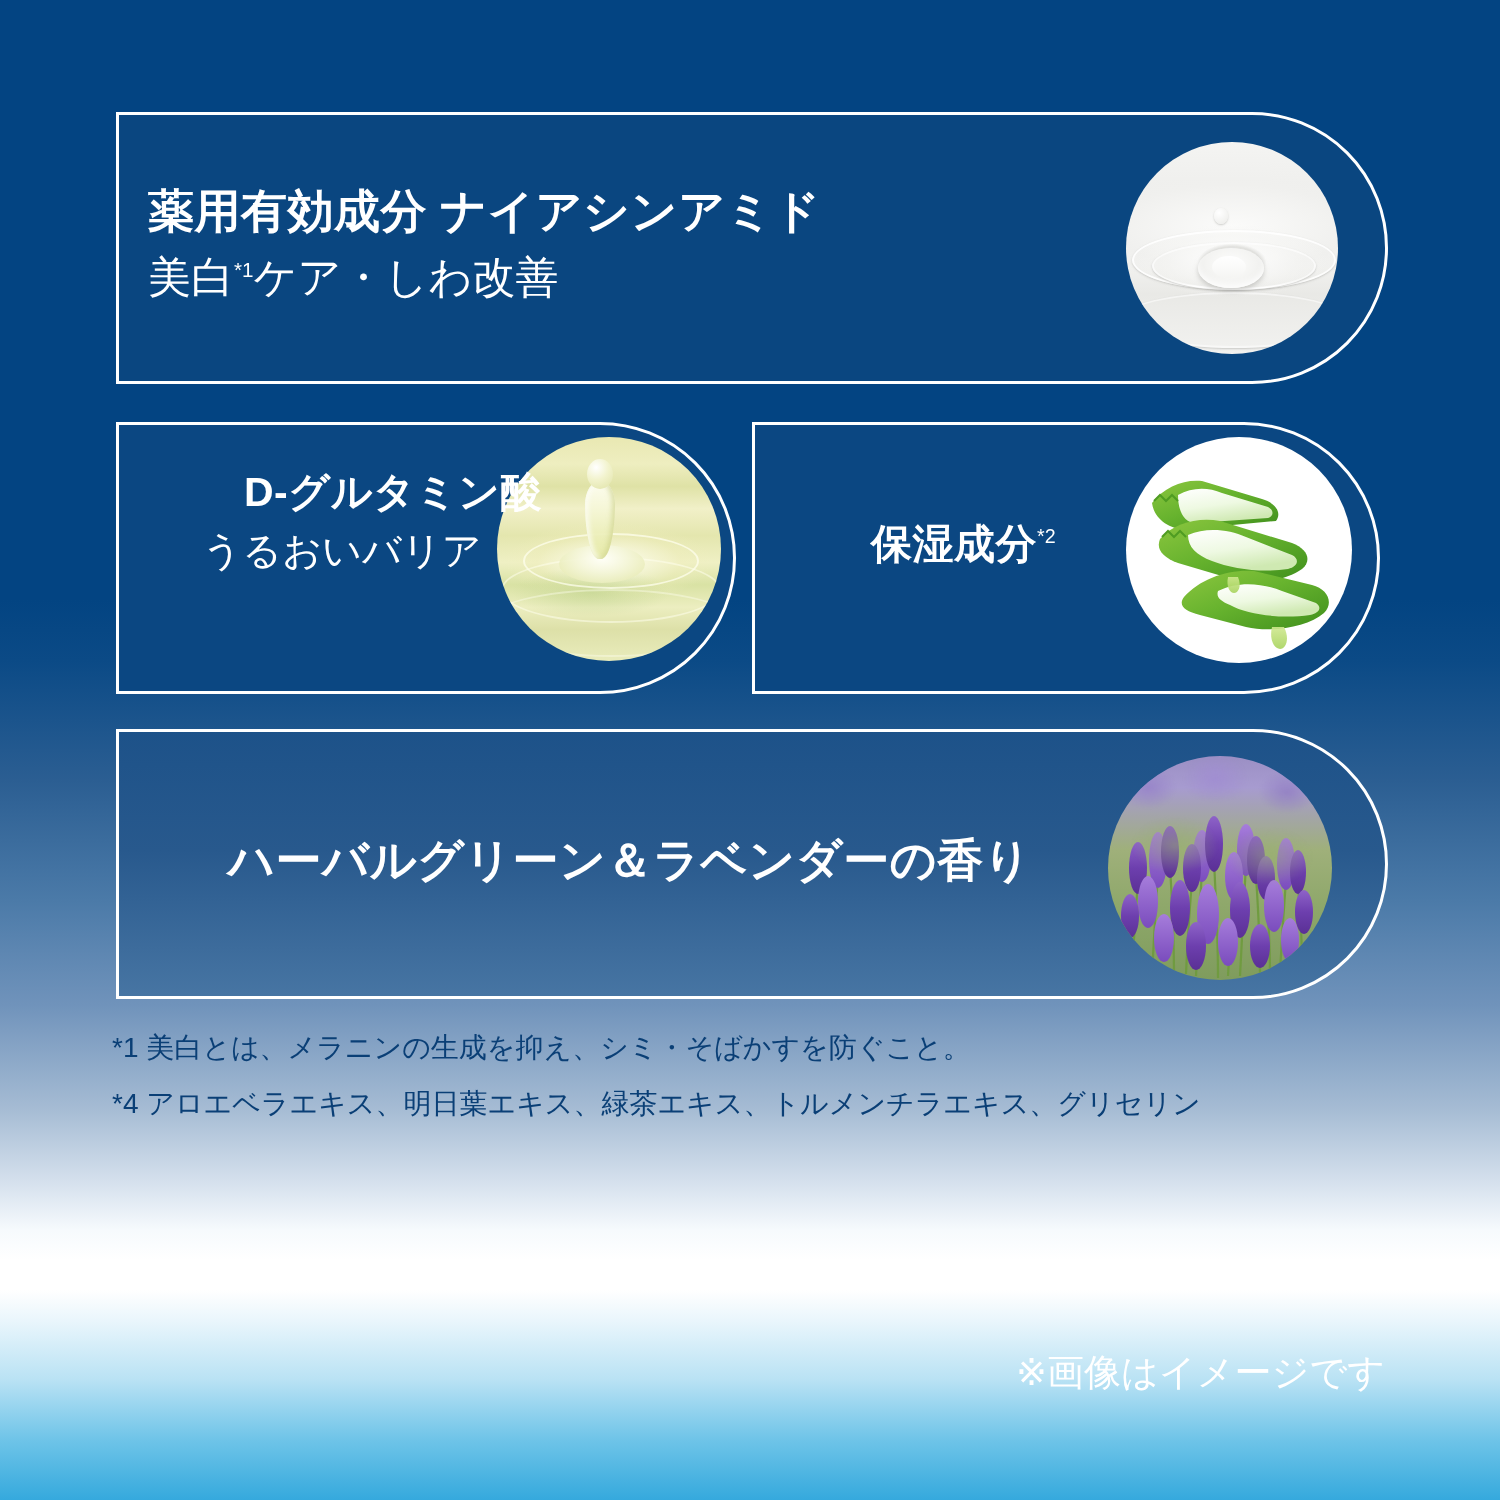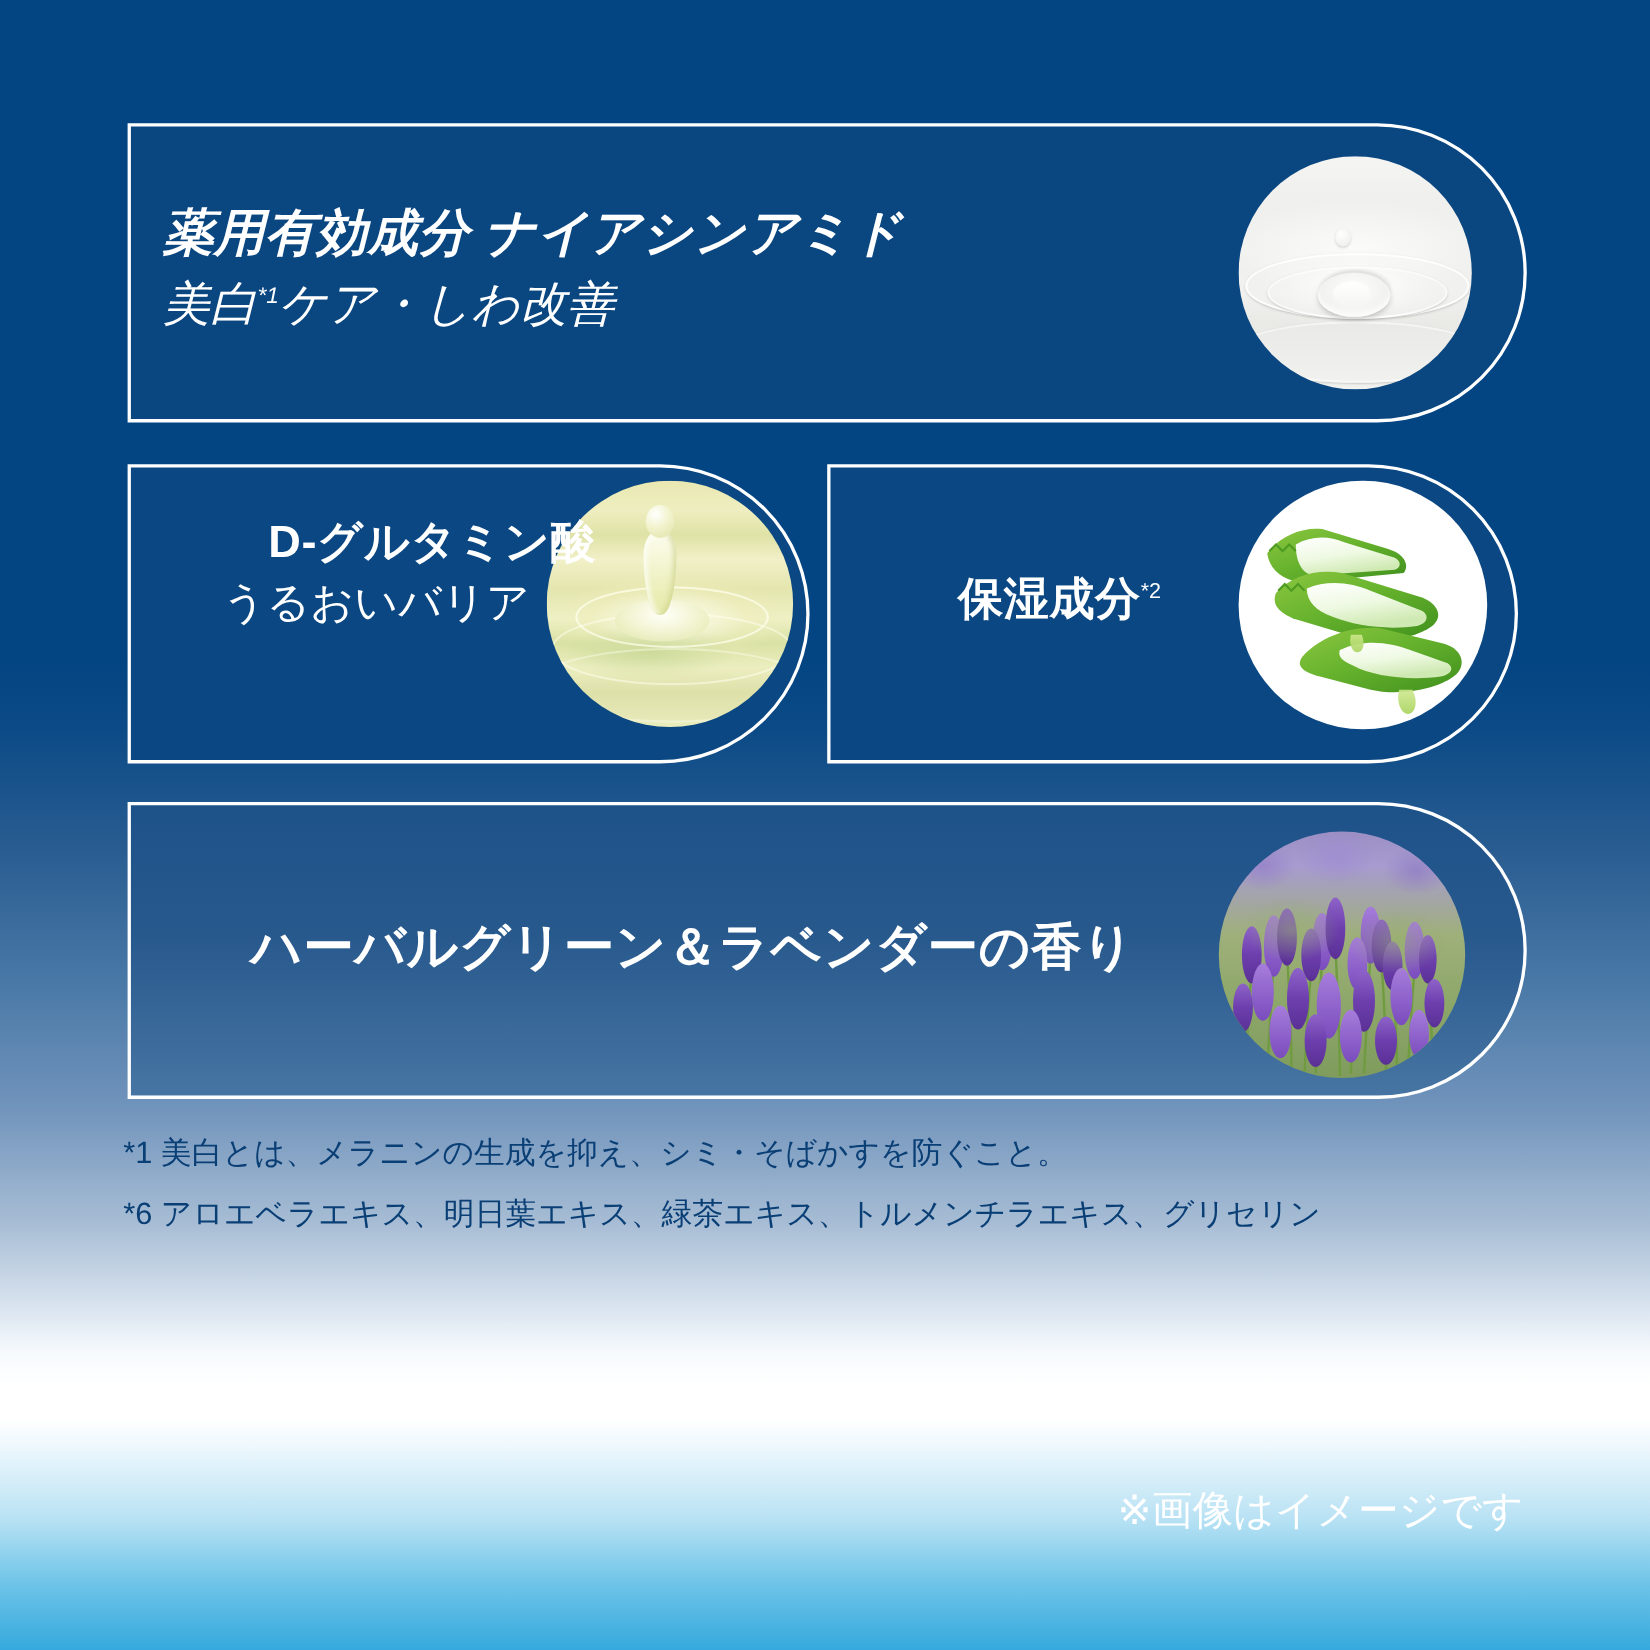--- a/index.html
+++ b/index.html
@@ -70,28 +70,28 @@
     line-height:1.2;
   }
   .sup{
     font-size:0.48em;
     vertical-align:super;
     font-weight:normal;
     letter-spacing:0;
   }
 
   
-  #p1text{left:148px;top:186px;font-style:italic;}
+  #p1text{left:148px;top:186px;}
   #p1text .hdline{font-size:46px;}
   #p1text .subline{font-size:43px;margin-top:14px;}
 
   
   #p2text{left:142px;top:470px;width:400px;text-align:center;}
   #p2text .hdline{font-size:41px;text-align:right;}
-  #p2text .subline{font-size:39px;margin-top:12px;text-align:center;font-family:Liberation Mono, monospace;}
+  #p2text .subline{font-size:39px;margin-top:12px;text-align:center;}
   #p2text .subline2{font-size:39px;margin-top:4px;text-align:center;}
 
   
   #p3text{left:846px;top:522px;margin-left:25px;}
   #p3text .hdline{font-size:41px;}
 
   
   #p4text{left:228px;top:835px;}
   #p4text .hdline{font-size:46px;}
 
@@ -337,17 +337,17 @@
         <ellipse cx="182" cy="184" rx="9" ry="22" fill="url(#spike2)"></ellipse>
       </g>
     </svg>
   </div>
 
   <div class="txtblock" id="p4text">
     <div class="hdline">ハーバルグリーン＆ラベンダーの香り</div>
   </div>
 
   <div class="footnote" id="fn1">*1 美白とは、メラニンの生成を抑え、シミ・そばかすを防ぐこと。</div>
-  <div class="footnote" id="fn2">*6 アロエベラエキス、明日葉エキス、緑茶エキス、トルメンチラエキス、グリセリン</div>
+  <div class="footnote" id="fn2">*4 アロエベラエキス、明日葉エキス、緑茶エキス、トルメンチラエキス、グリセリン</div>
 
   <div id="disclaimer">※画像はイメージです</div>
 
 </div>
 
 </body></html>

